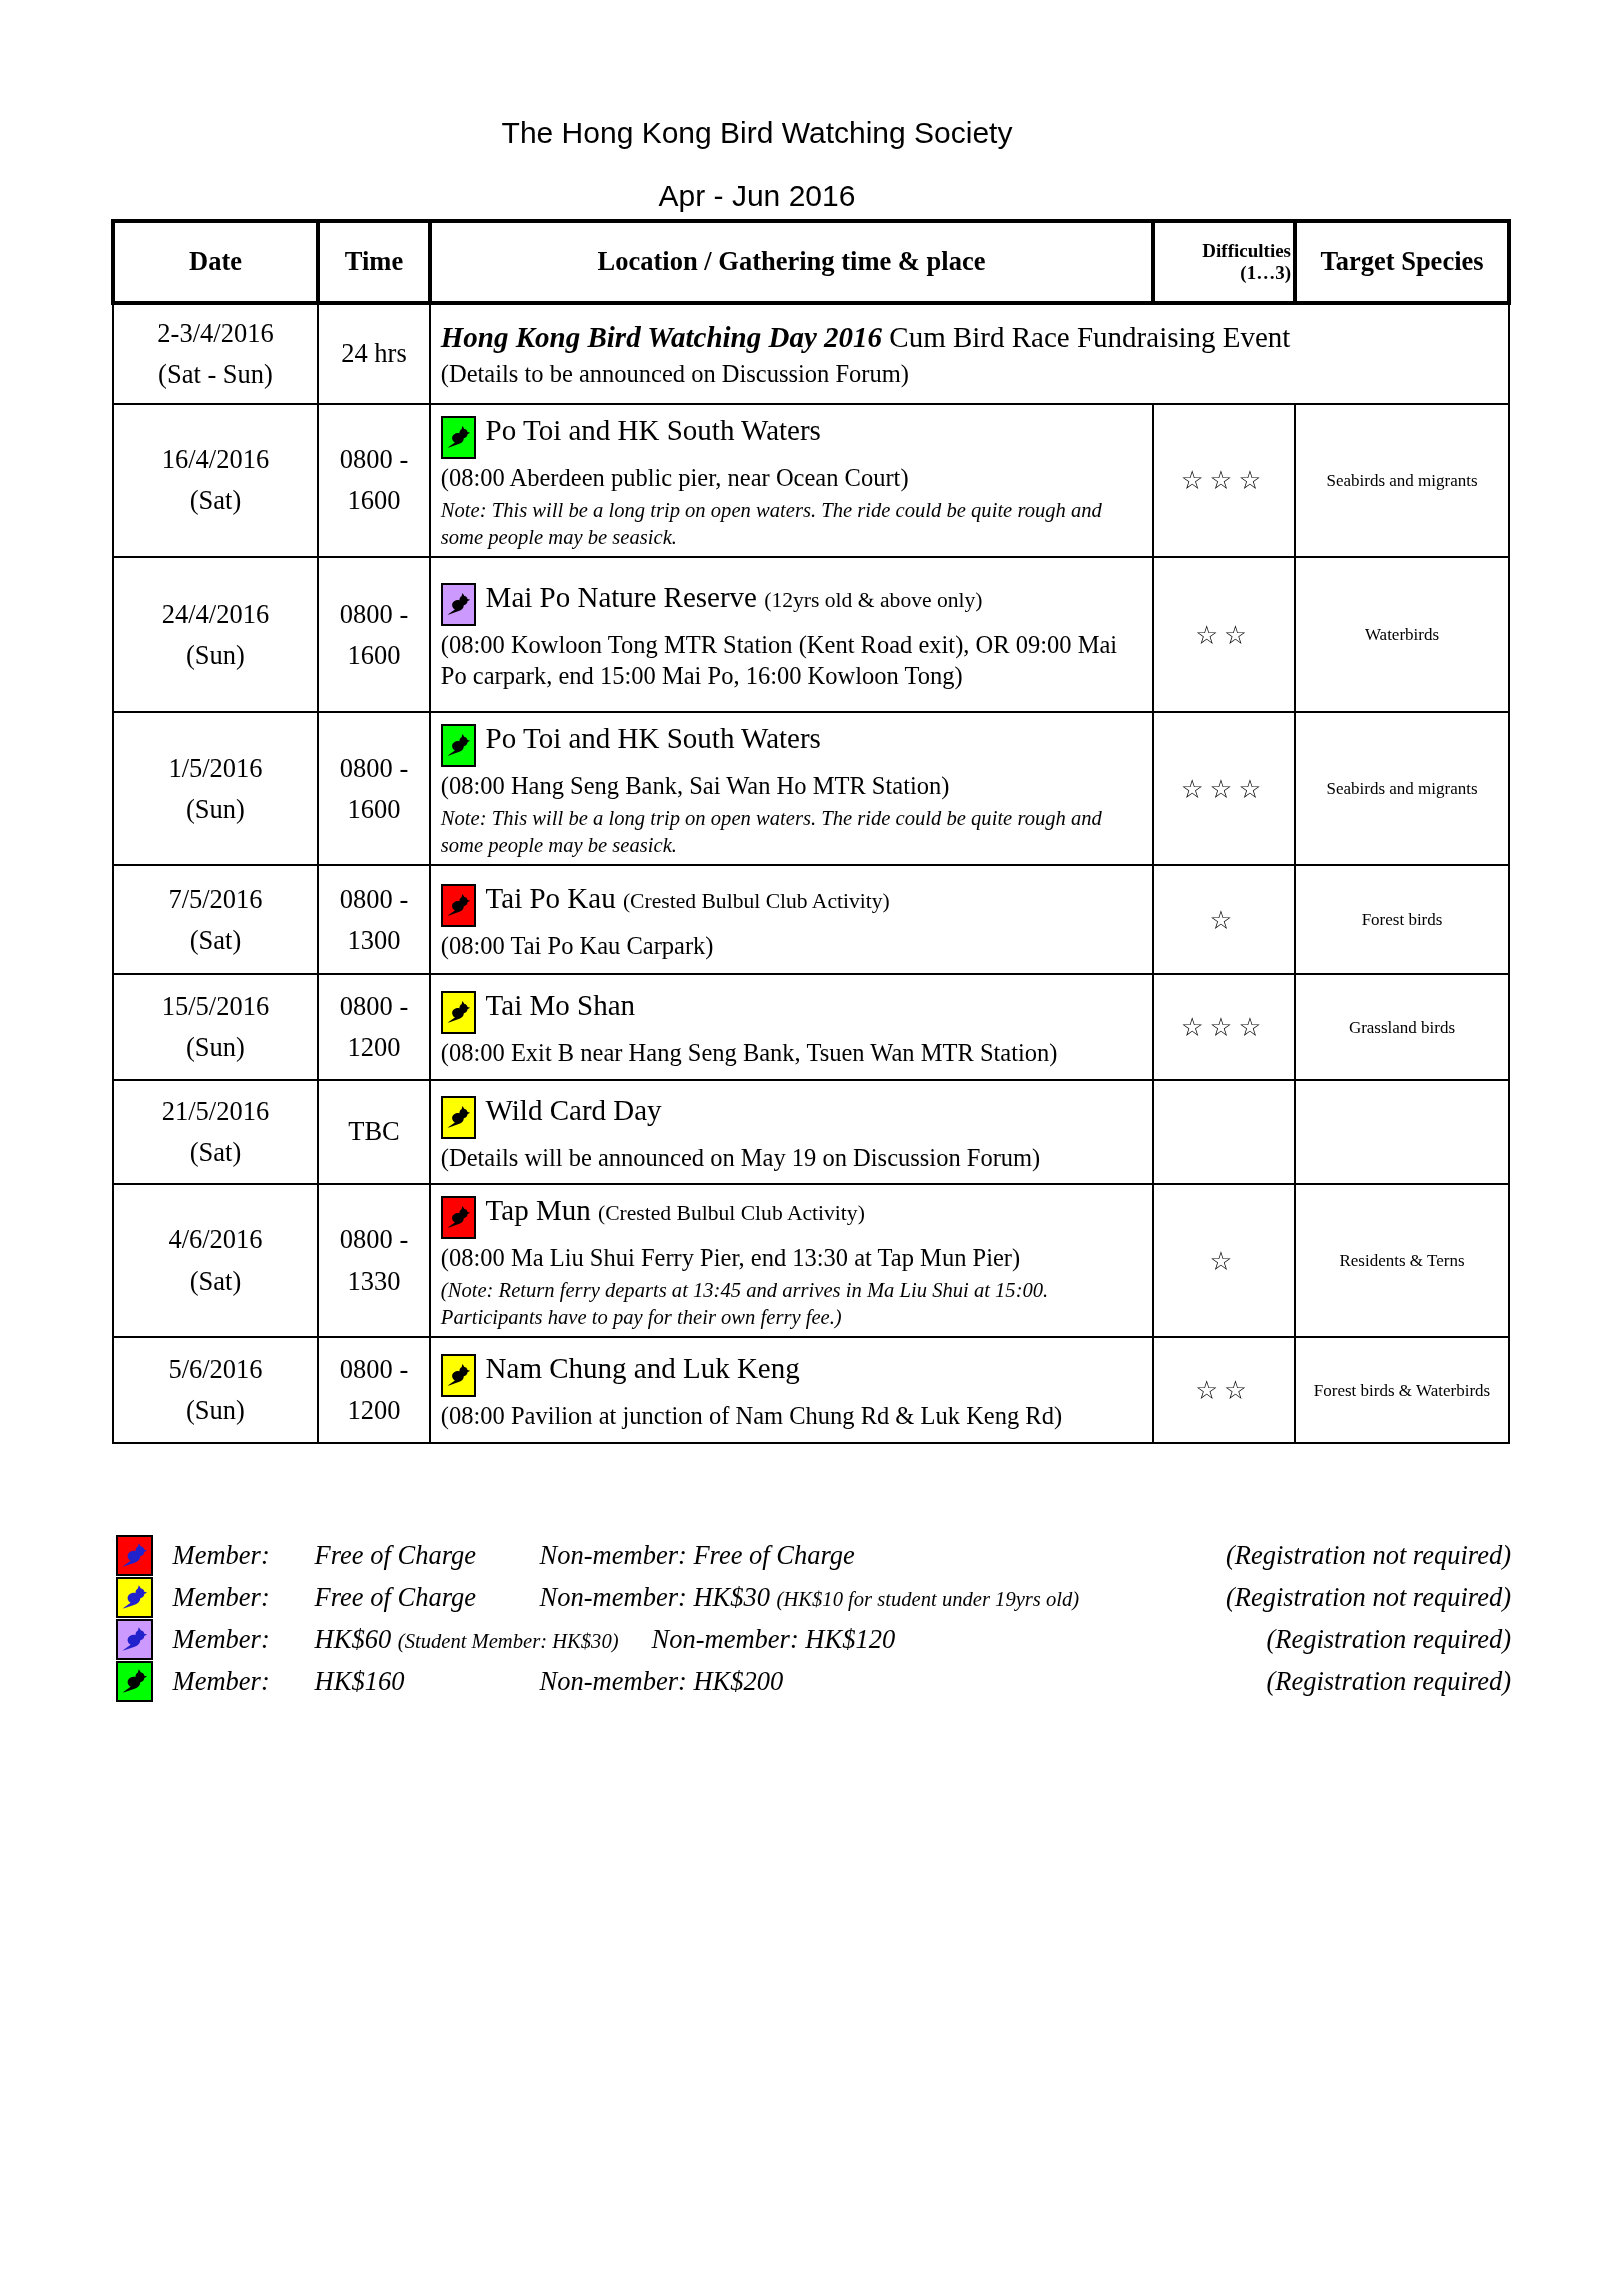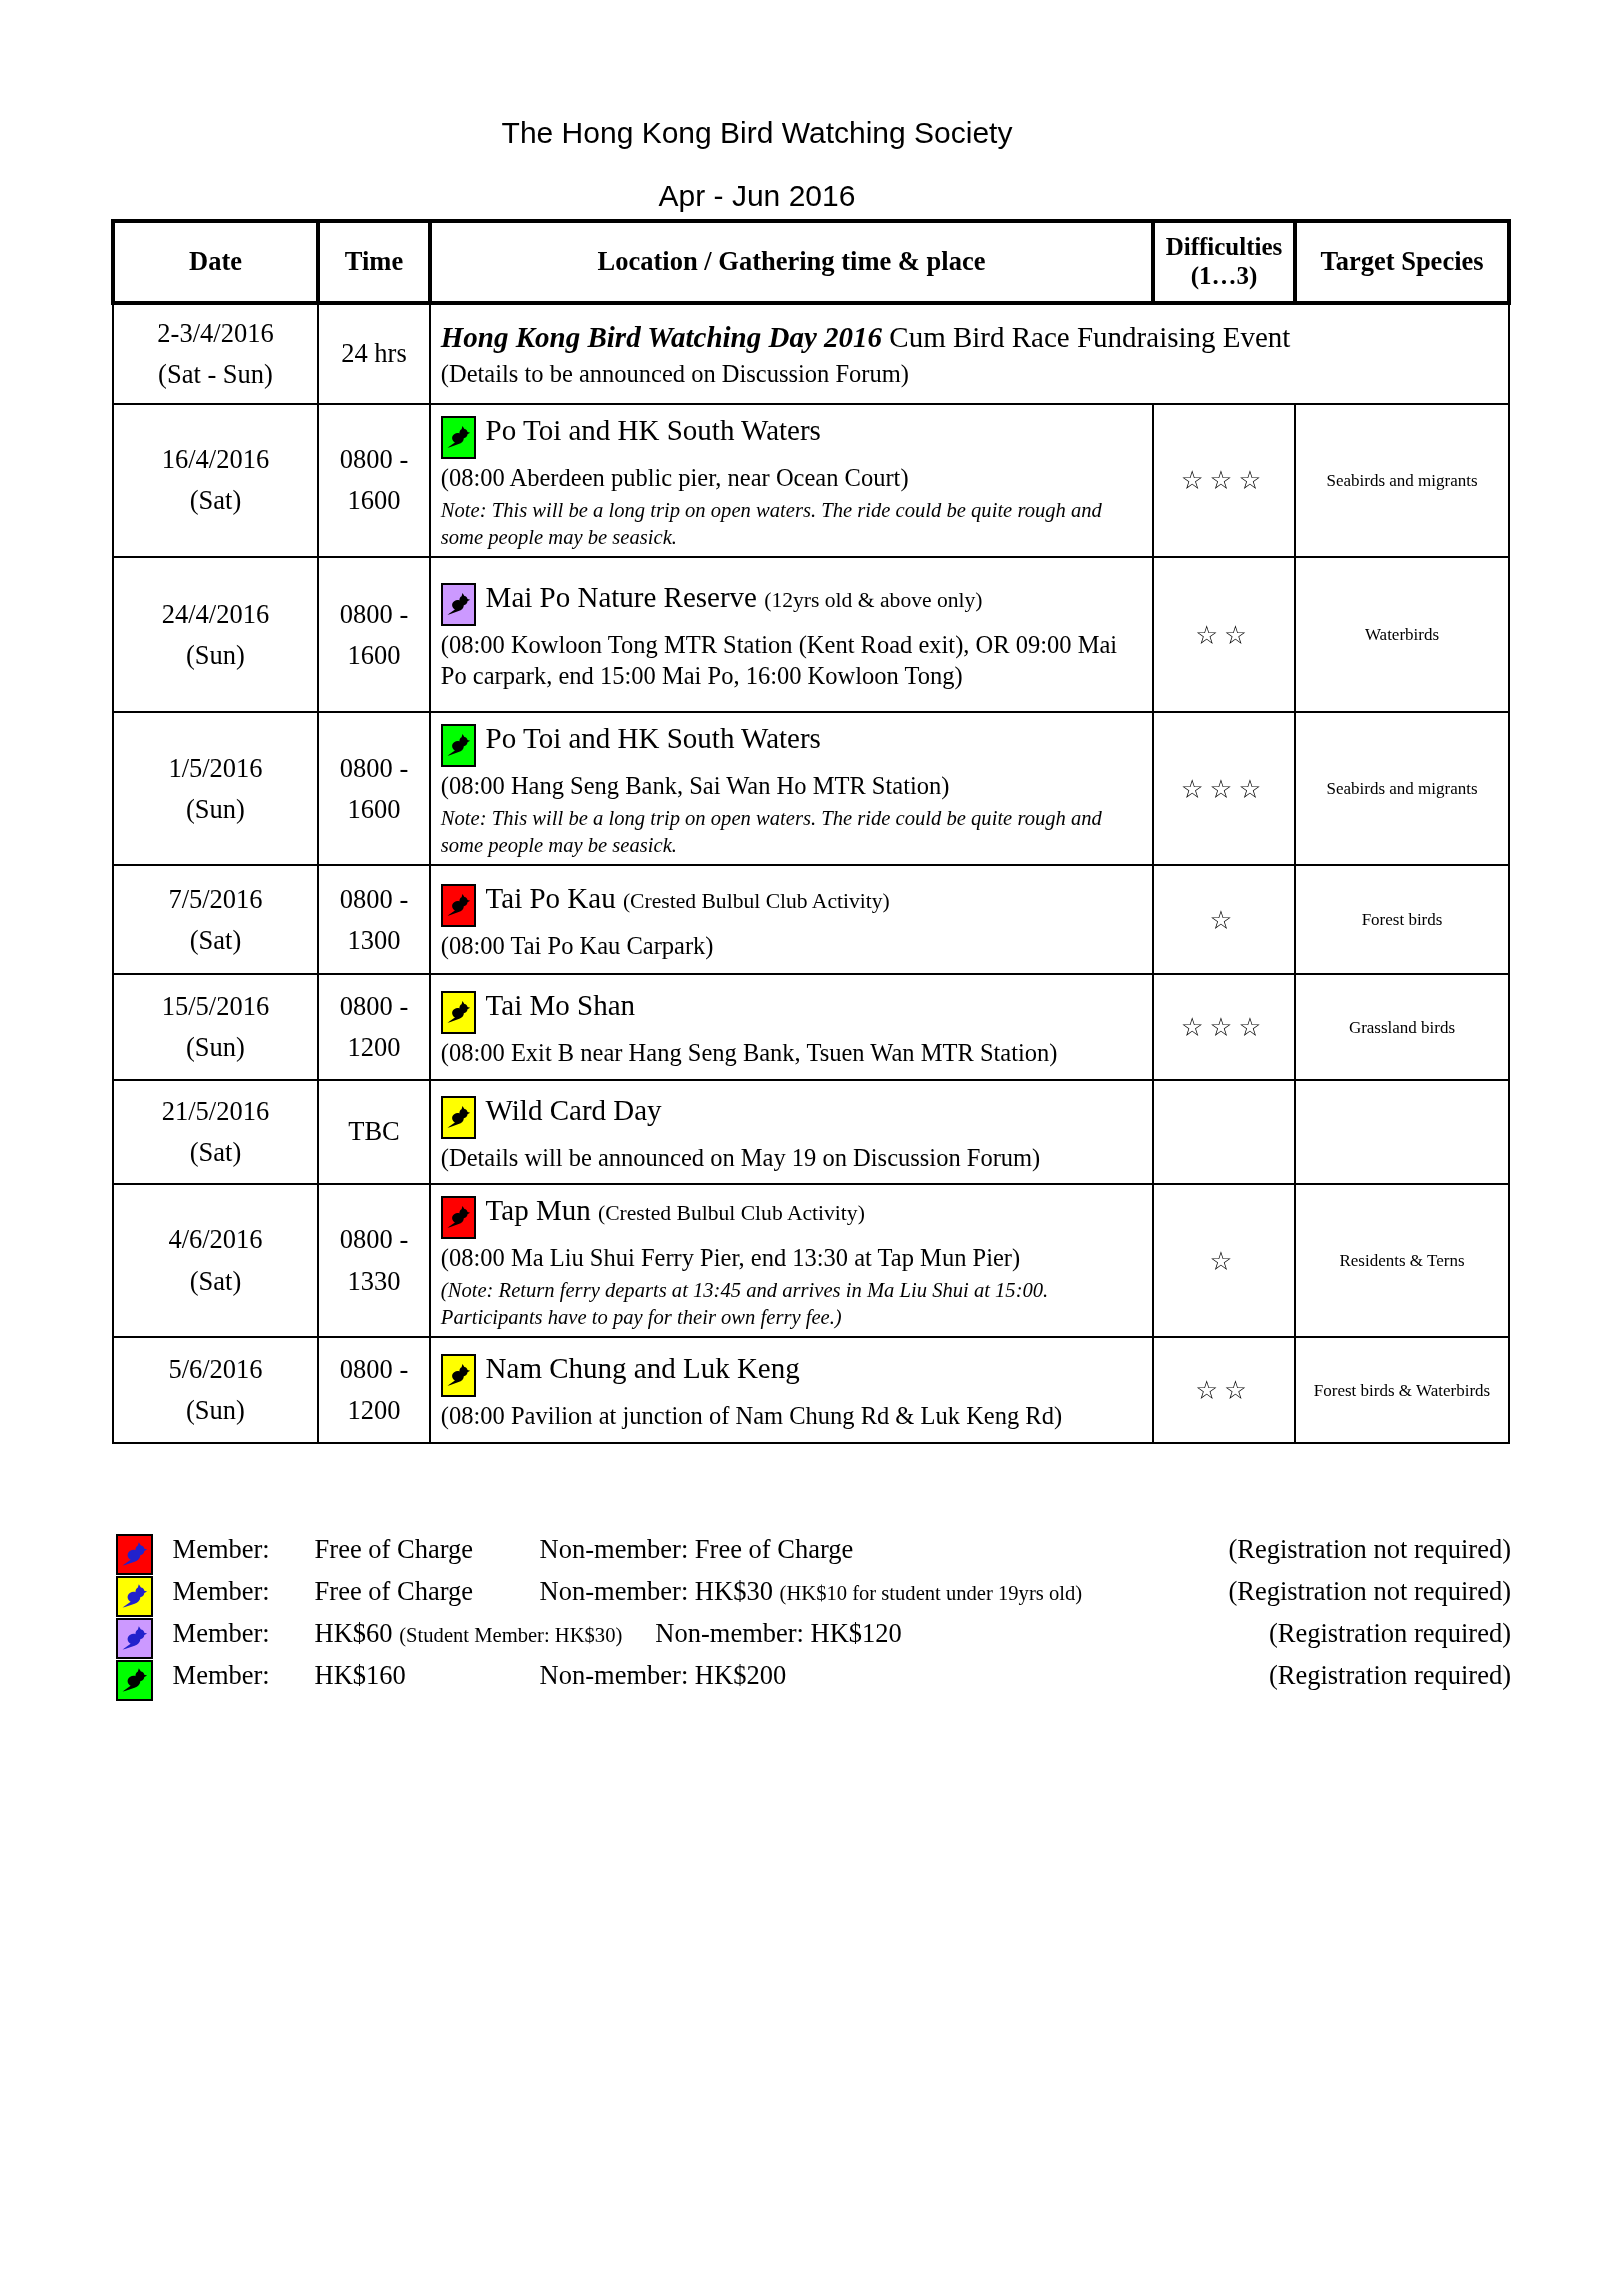--- a/index.html
+++ b/index.html
@@ -40,21 +40,21 @@
   .c-diff { width: 142px; }
   th {
     border: 4.9px solid #000;
     font-size: 26.5px;
     font-weight: bold;
     height: 74px;
     padding: 2px;
     vertical-align: middle;
     text-align: center;
   }
-  th.diff-th { font-size: 25px; line-height: 1.15; }
+  th.diff-th { font-size: 19px; line-height: 1.15; text-align: right; }
   td { border: 2.9px solid #000; }
 
   tbody tr.r0 td { height: 86px; }
   tbody tr.r1 td { height: 127px; }
   tbody tr.r2 td { height: 141px; }
   tbody tr.r3 td { height: 137px; }
   tbody tr.r4 td { height: 95px; }
   tbody tr.r5 td { height: 92px; }
   tbody tr.r6 td { height: 90px; }
   tbody tr.r7 td { height: 133px; }
@@ -94,23 +94,25 @@
     text-align: center;
     vertical-align: middle;
     font-size: 17px;
     line-height: 1.6;
     padding: 3.9px 13.7px;
   }
 
   .legend { margin: 90px 0 0 116px; width: 1395px; }
   .legend-row {
     display: flex;
+    align-items: center;
     height: 42px;
     font-size: 26.5px;
     white-space: nowrap;
+    font-style: italic;
   }
   .legend-icon {
     display: inline-flex;
     align-items: center;
     justify-content: center;
     width: 33px; height: 37px;
     border: 2.9px solid #000;
     margin-right: 19.6px;
     flex: none;
   }

